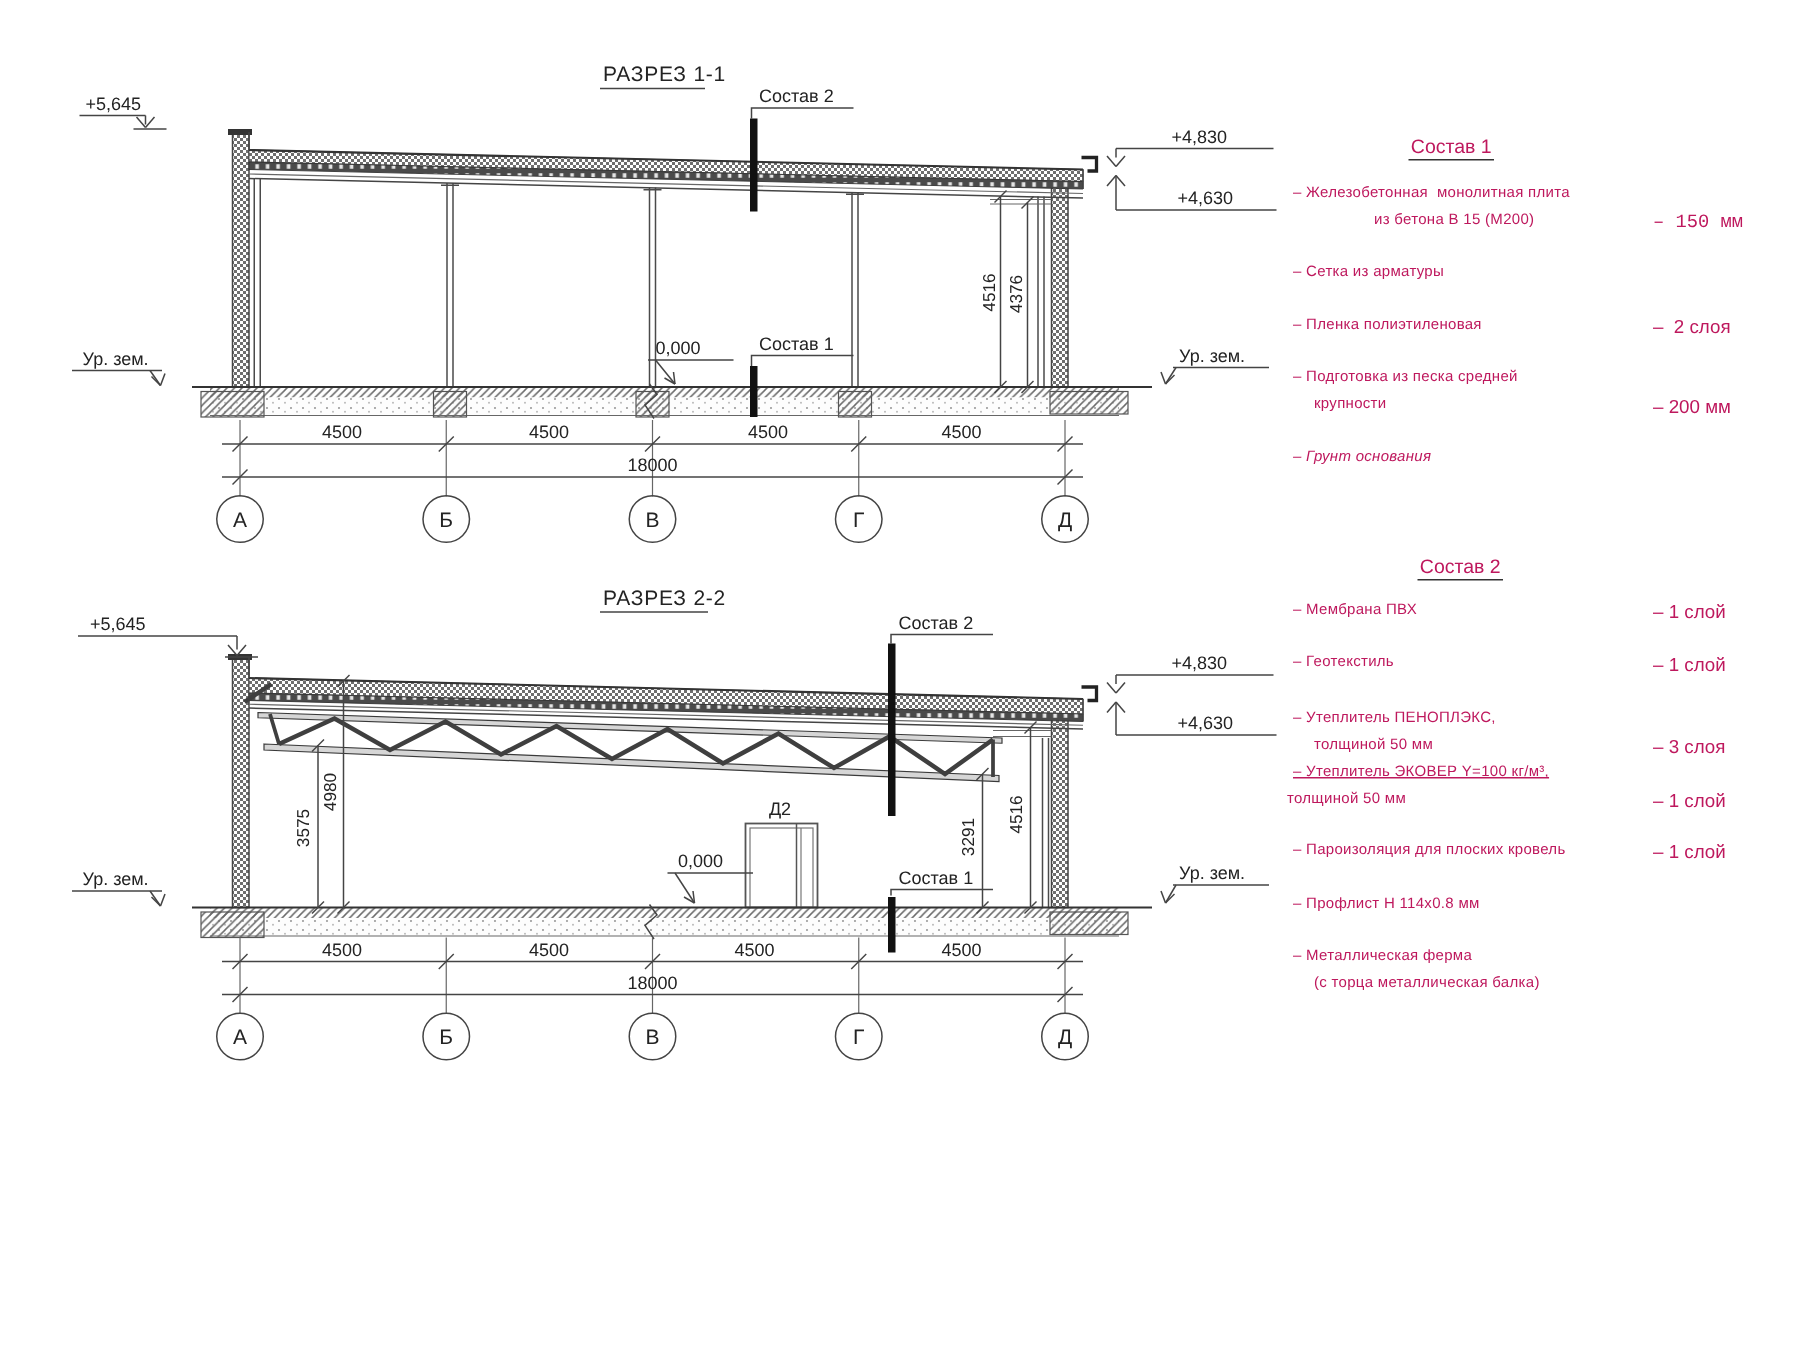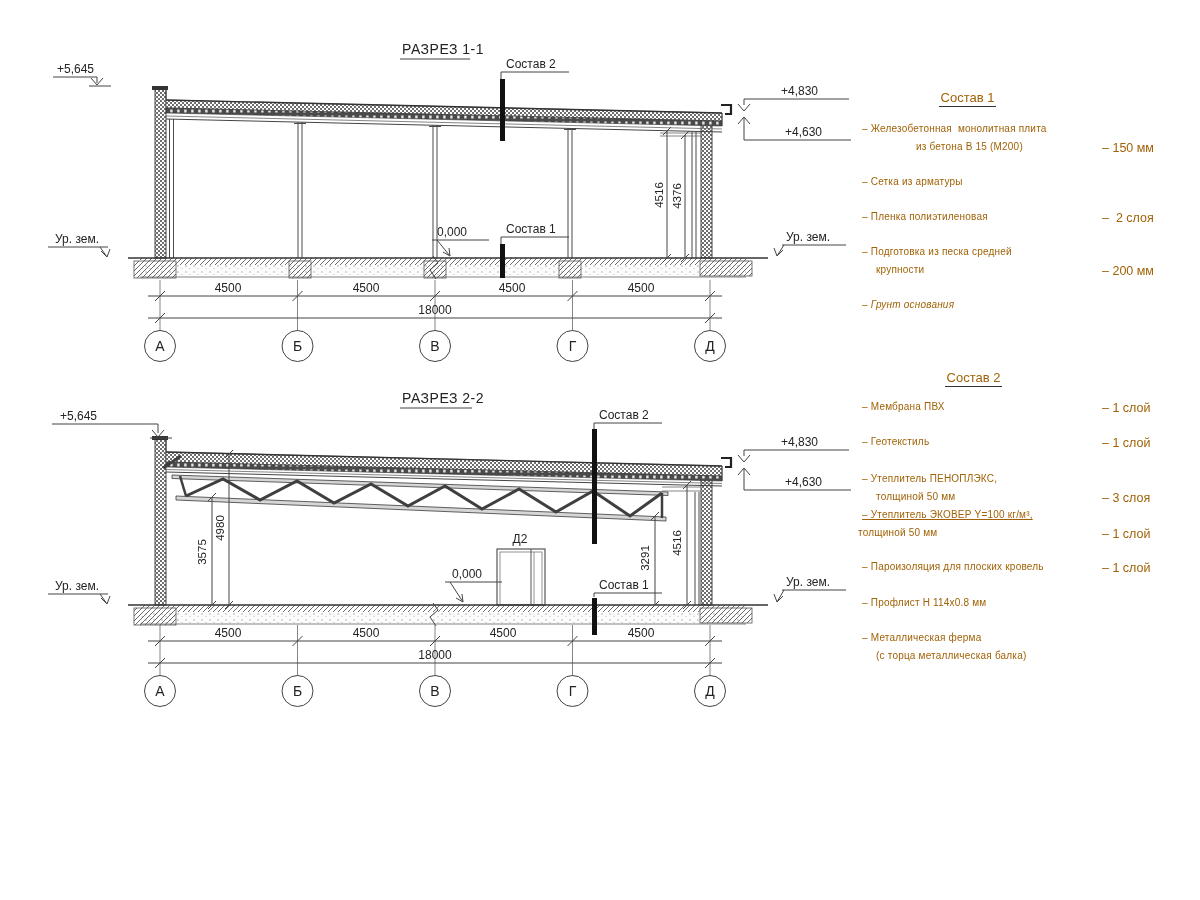--- a/index.html
+++ b/index.html
@@ -1,17 +1,17 @@
 <!DOCTYPE html>
 <html><head>
 <meta charset="utf-8">
 <style>
   html,body{margin:0;padding:0;background:#fff;}
   #page{position:relative;width:1200px;height:900px;background:#fff;overflow:hidden;
-        font-family:"Liberation Sans",sans-serif;color:#a16207;border-radius:31px;}
+        font-family:"Liberation Sans",sans-serif;color:#be185d;border-radius:31px;}
   svg{position:absolute;left:0;top:0;}
   svg text{font-family:"Liberation Sans",sans-serif;fill:#232323;}
   .t12{font-size:12px;}
   .t11{font-size:11.5px;}
   .ttl{font-size:14px;letter-spacing:.5px;}
   .ax{font-size:14px;}
   .ln{stroke:#444;stroke-width:1;fill:none;}
   .ln2{stroke:#333;stroke-width:1.4;fill:none;}
   .thin{stroke:#666;stroke-width:.8;fill:none;}
   .notes{position:absolute;left:0;top:0;width:1200px;height:900px;}
@@ -372,21 +372,21 @@
       <text x="710" y="696" class="ax" text-anchor="middle">Д</text>
     </g>
   </g>
 </svg>
 
 <div class="notes">
 
   <div class="note-head" style="left:850px;top:90px;"><span>Состав 1</span></div>
   <div class="note-line" style="left:862px;top:123px;">– Железобетонная  монолитная плита</div>
   <div class="note-line" style="left:916px;top:141px;">из бетона В 15 (М200)</div>
-  <div class="note-val" style="top:141px;">– 150 мм</div>
+  <div class="note-val" style="top:141px;font-family:Liberation Mono, monospace;">– 150 мм</div>
   <div class="note-line" style="left:862px;top:176px;">– Сетка из арматуры</div>
   <div class="note-line" style="left:862px;top:211px;">– Пленка полиэтиленовая</div>
   <div class="note-val" style="top:211px;">–  2 слоя</div>
   <div class="note-line" style="left:862px;top:246px;">– Подготовка из песка средней</div>
   <div class="note-line" style="left:876px;top:264px;">крупности</div>
   <div class="note-val" style="top:264px;">– 200 мм</div>
   <div class="note-line" style="left:862px;top:299px;font-style:italic;">– Грунт основания</div>
 
   <div class="note-head" style="left:856px;top:370px;"><span>Состав 2</span></div>
   <div class="note-line" style="left:862px;top:401px;">– Мембрана ПВХ</div>

